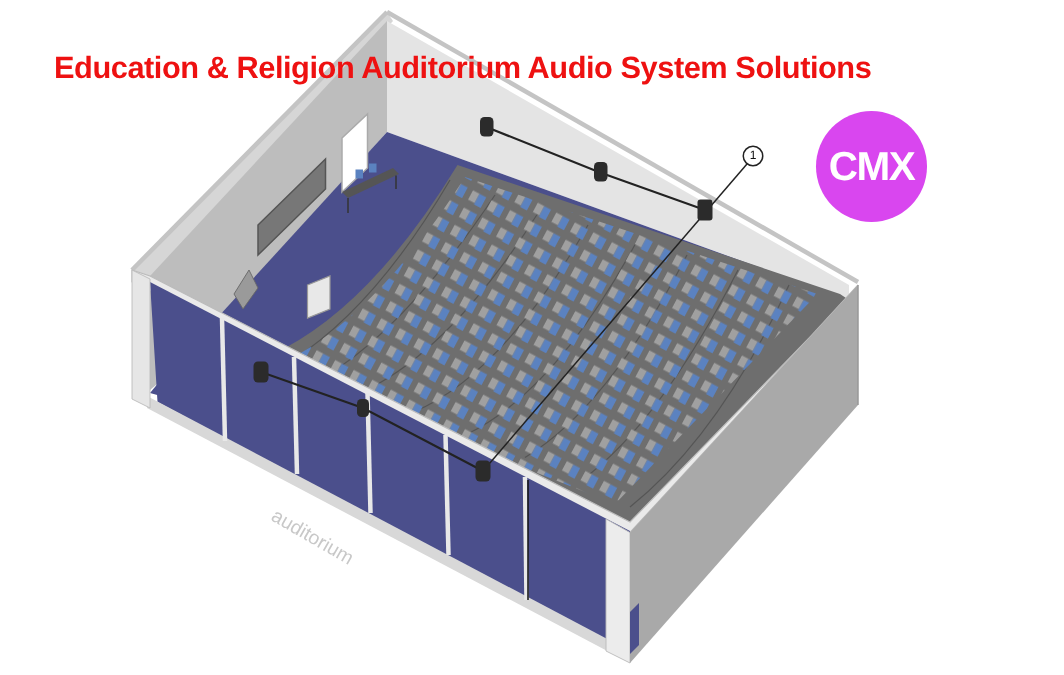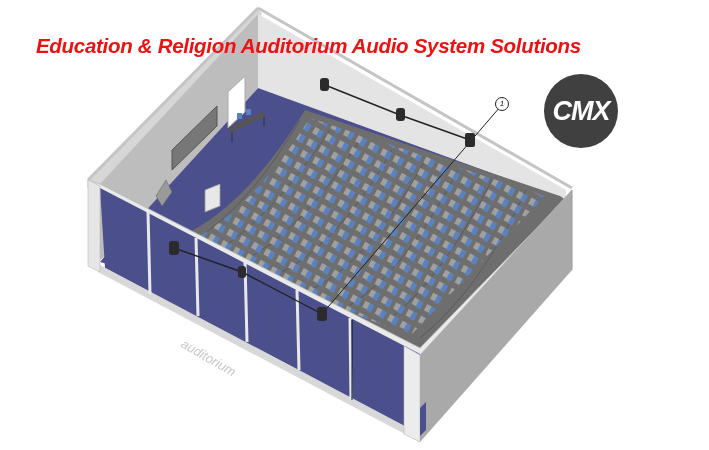--- a/index.html
+++ b/index.html
@@ -1,25 +1,25 @@
 <!DOCTYPE html>
 <html><head>
 <meta charset="utf-8">
 <style>
   html, body { margin:0; padding:0; background:#ffffff; }
   body { width:709px; height:450px; position:relative; overflow:hidden; font-family:"Liberation Sans", sans-serif; }
-  #scene { position:absolute; left:0; top:0; width:653px; height:450px;font-style:italic; }
+  #scene { position:absolute; left:0; top:0; width:653px; height:450px; }
   .title {
     position:absolute; left:36px; top:34px; margin:0;
     font-family:"Liberation Sans", sans-serif; font-weight:bold;
     font-size:20.5px; color:#ee1111; letter-spacing:-0.3px; white-space:nowrap;
   }
   .logo {
     position:absolute; left:544px; top:74px; width:74px; height:74px; border-radius:50%;
-    background:#404040; color:#fff; display:flex; align-items:center; justify-content:center;
+    background:#d946ef; color:#fff; display:flex; align-items:center; justify-content:center;
     font-family:"Liberation Sans", sans-serif; font-weight:bold; font-size:27px; letter-spacing:-1px;
   }
   .room-label {
     position:absolute; left:186px; top:336px; transform:rotate(30deg); transform-origin:left top;
     font-family:"Liberation Sans", sans-serif; font-size:13px; color:#c8c8c8; white-space:nowrap;
   }
   .callout {
     position:absolute; left:495px; top:97px; width:12px; height:12px; border:1px solid #222;
     border-radius:50%; background:#fff; font-size:8px; line-height:12px; text-align:center; color:#111;
   }

